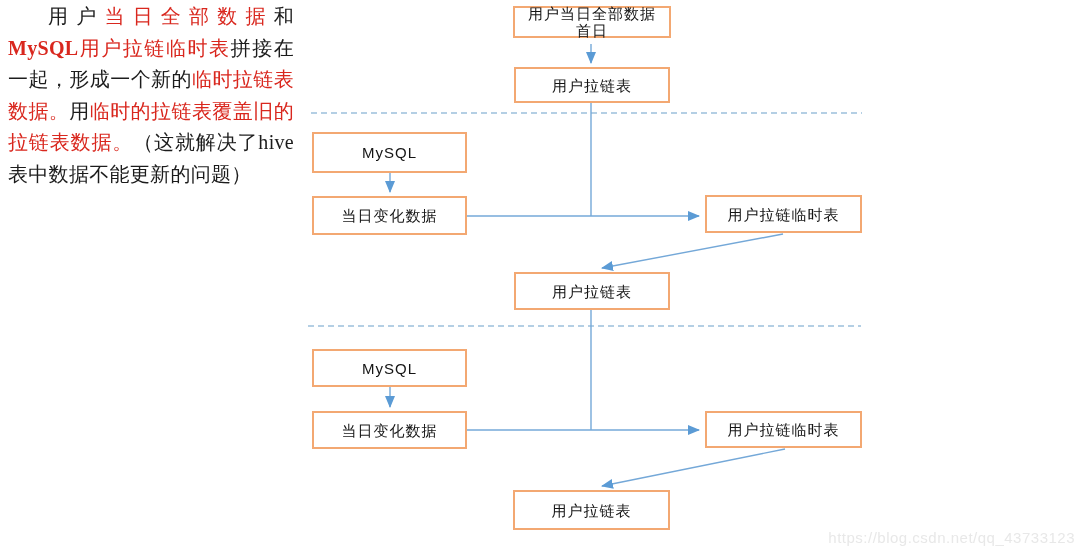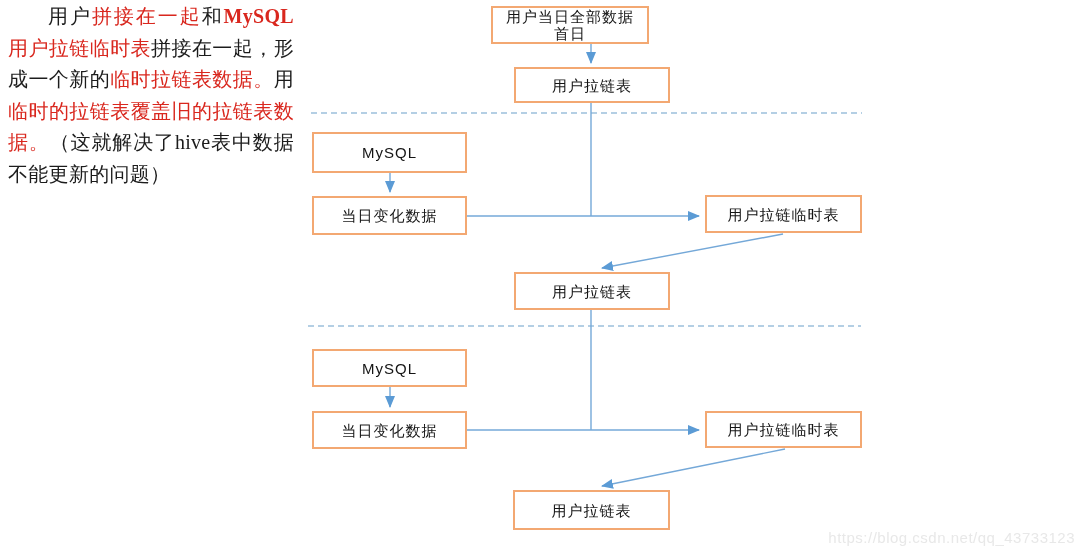--- a/index.html
+++ b/index.html
@@ -65,21 +65,21 @@
     letter-spacing:.5px;
     color:var(--watermark);
   }
 </style>
 </head>
 <body>
 
 <div class="stage">
 
   <p class="note">
-    <span class="seg black">用户</span><span class="seg red">拼接在一起</span><span class="seg black">和</span><span class="seg red-bold">MySQL</span><span class="seg red">用户拉链临时表</span><span class="seg black">拼接在一起，形成一个新的</span><span class="seg red">临时拉链表数据。</span><span class="seg black">用</span><span class="seg red">临时的拉链表覆盖旧的拉链表数据。</span><span class="seg black">（这就解决了hive表中数据不能更新的问题）</span>
+    <span class="seg black">用户</span><span class="seg red">当日全部数据</span><span class="seg black">和</span><span class="seg red-bold">MySQL</span><span class="seg red">用户拉链临时表</span><span class="seg black">拼接在一起，形成一个新的</span><span class="seg red">临时拉链表数据。</span><span class="seg black">用</span><span class="seg red">临时的拉链表覆盖旧的拉链表数据。</span><span class="seg black">（这就解决了hive表中数据不能更新的问题）</span>
   </p>
 
   <svg class="connectors" width="1080" height="551" viewBox="0 0 1080 551">
     <defs>
       <marker id="ah" markerUnits="userSpaceOnUse" markerWidth="13" markerHeight="11" refX="11" refY="5" orient="auto">
         <path d="M0,0 L12,5 L0,10 Z" fill="#5b9bd5"></path>
       </marker>
     </defs>
 
     <line class="dashed" x1="311" y1="113" x2="862" y2="113"></line>
@@ -91,21 +91,21 @@
     <line x1="390" y1="173" x2="390" y2="192" marker-end="url(#ah)"></line>
     <line x1="467" y1="216" x2="699" y2="216" marker-end="url(#ah)"></line>
     <line x1="783" y1="234" x2="602" y2="268" marker-end="url(#ah)"></line>
 
     <line x1="591" y1="310" x2="591" y2="430"></line>
     <line x1="390" y1="387" x2="390" y2="407" marker-end="url(#ah)"></line>
     <line x1="467" y1="430" x2="699" y2="430" marker-end="url(#ah)"></line>
     <line x1="785" y1="449" x2="602" y2="486" marker-end="url(#ah)"></line>
   </svg>
 
-  <div class="node" style="left:491px;top:6px;width:158px;height:38px;">
+  <div class="node" style="left:513px;top:6px;width:158px;height:32px;">
     <span>用户当日全部数据</span>
     <span>首日</span>
   </div>
 
   <div class="node" style="left:514px;top:67px;width:156px;height:36px;">
     <span>用户拉链表</span>
   </div>
 
   <div class="node" style="left:312px;top:132px;width:155px;height:41px;">
     <span>MySQL</span>

